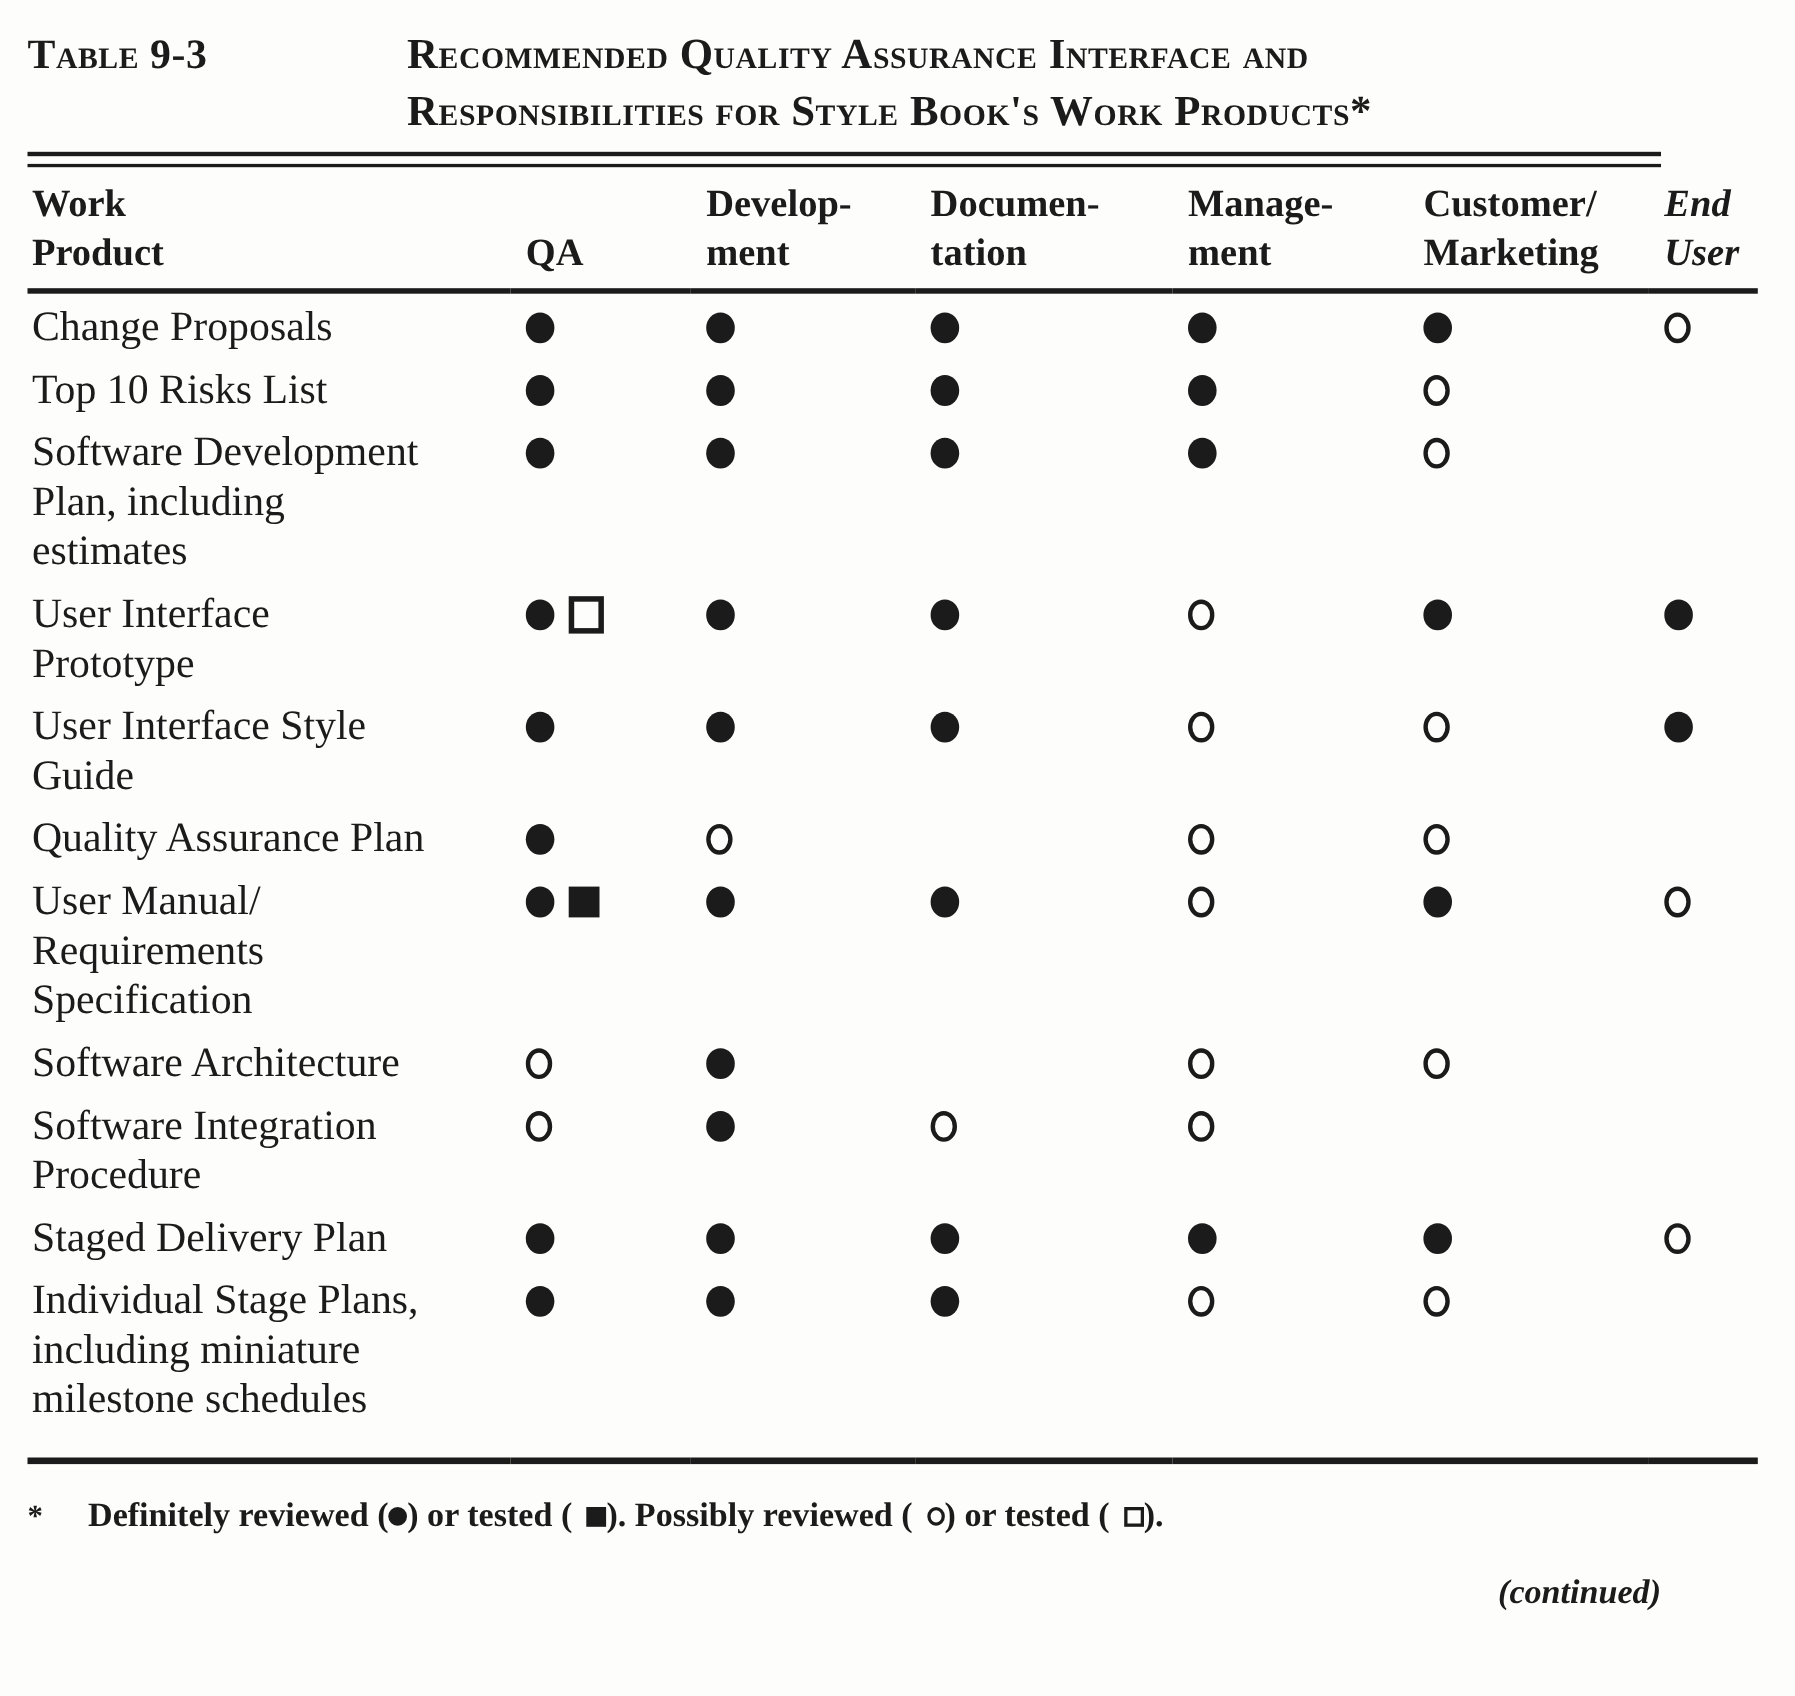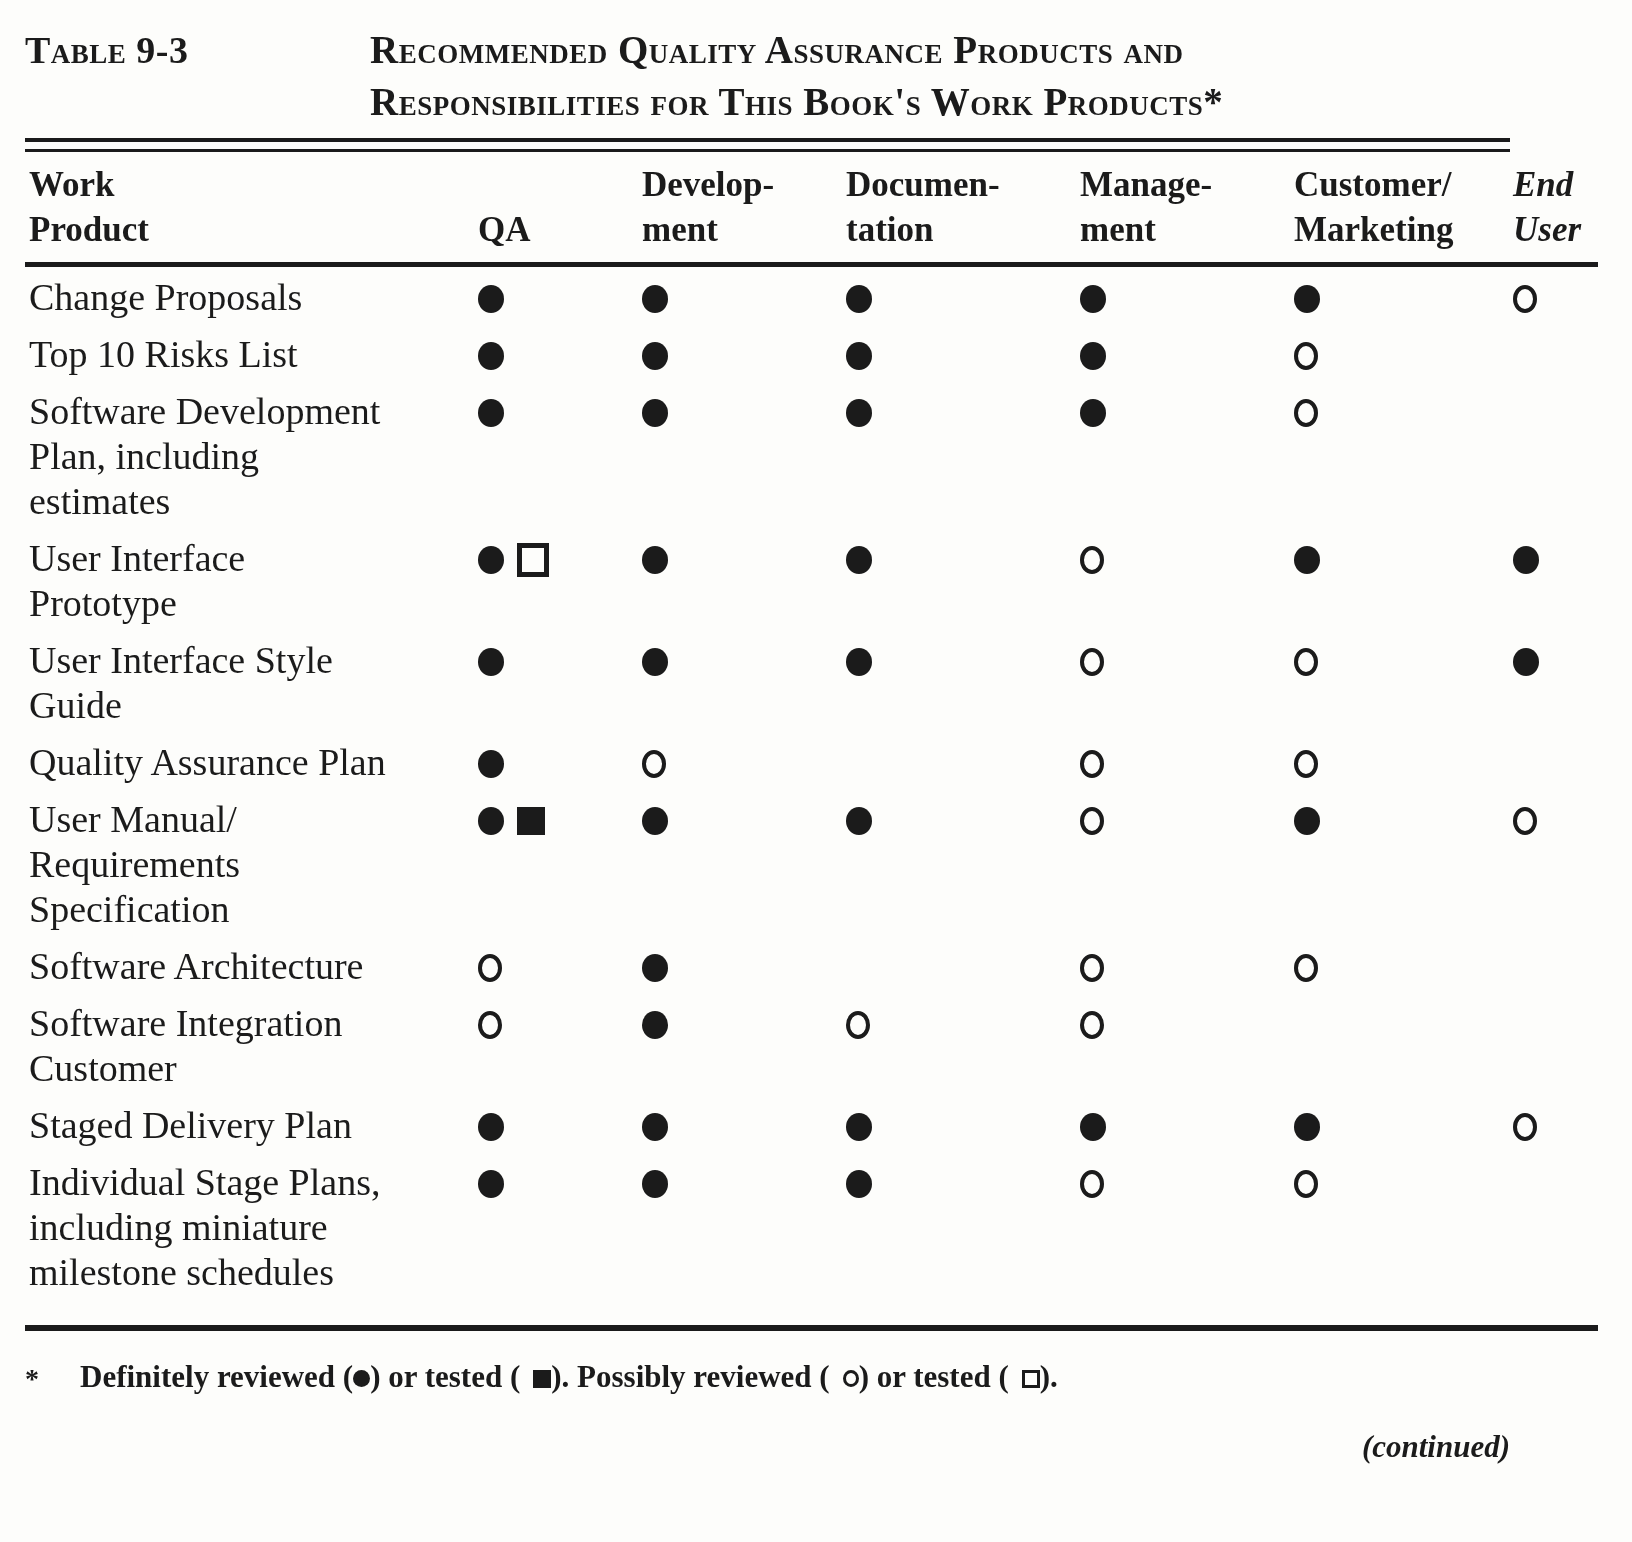--- a/index.html
+++ b/index.html
@@ -138,22 +138,22 @@
   }
 </style>
 </head>
 <body>
 
 <div class="page">
 
   <header class="title-block">
     <div class="table-label">Table 9-3</div>
     <div class="table-title">
-      <div>Recommended Quality Assurance Products and</div>
-      <div>Responsibilities for This Book's Work Products*</div>
+      <div>Recommended Quality Assurance Interface and</div>
+      <div>Responsibilities for Style Book's Work Products*</div>
     </div>
   </header>
 
   <div class="rule-double"></div>
 
   <table class="qa-table">
     <thead>
       <tr id="header-row">
           <th class="col-work-product" style="width: 435px;">Work
 Product</th>
@@ -244,21 +244,21 @@
           <td class="product-cell">Software Architecture</td>
           <td class="sym-cell col-qa"><span class="sym sym-open-circle"></span></td>
           <td class="sym-cell col-development"><span class="sym sym-filled-circle"></span></td>
           <td class="sym-cell col-documentation"></td>
           <td class="sym-cell col-management"><span class="sym sym-open-circle"></span></td>
           <td class="sym-cell col-customer-marketing"><span class="sym sym-open-circle"></span></td>
           <td class="sym-cell col-end-user"></td>
         </tr>
         <tr>
           <td class="product-cell">Software Integration
-Customer</td>
+Procedure</td>
           <td class="sym-cell col-qa"><span class="sym sym-open-circle"></span></td>
           <td class="sym-cell col-development"><span class="sym sym-filled-circle"></span></td>
           <td class="sym-cell col-documentation"><span class="sym sym-open-circle"></span></td>
           <td class="sym-cell col-management"><span class="sym sym-open-circle"></span></td>
           <td class="sym-cell col-customer-marketing"></td>
           <td class="sym-cell col-end-user"></td>
         </tr>
         <tr>
           <td class="product-cell">Staged Delivery Plan</td>
           <td class="sym-cell col-qa"><span class="sym sym-filled-circle"></span></td>

